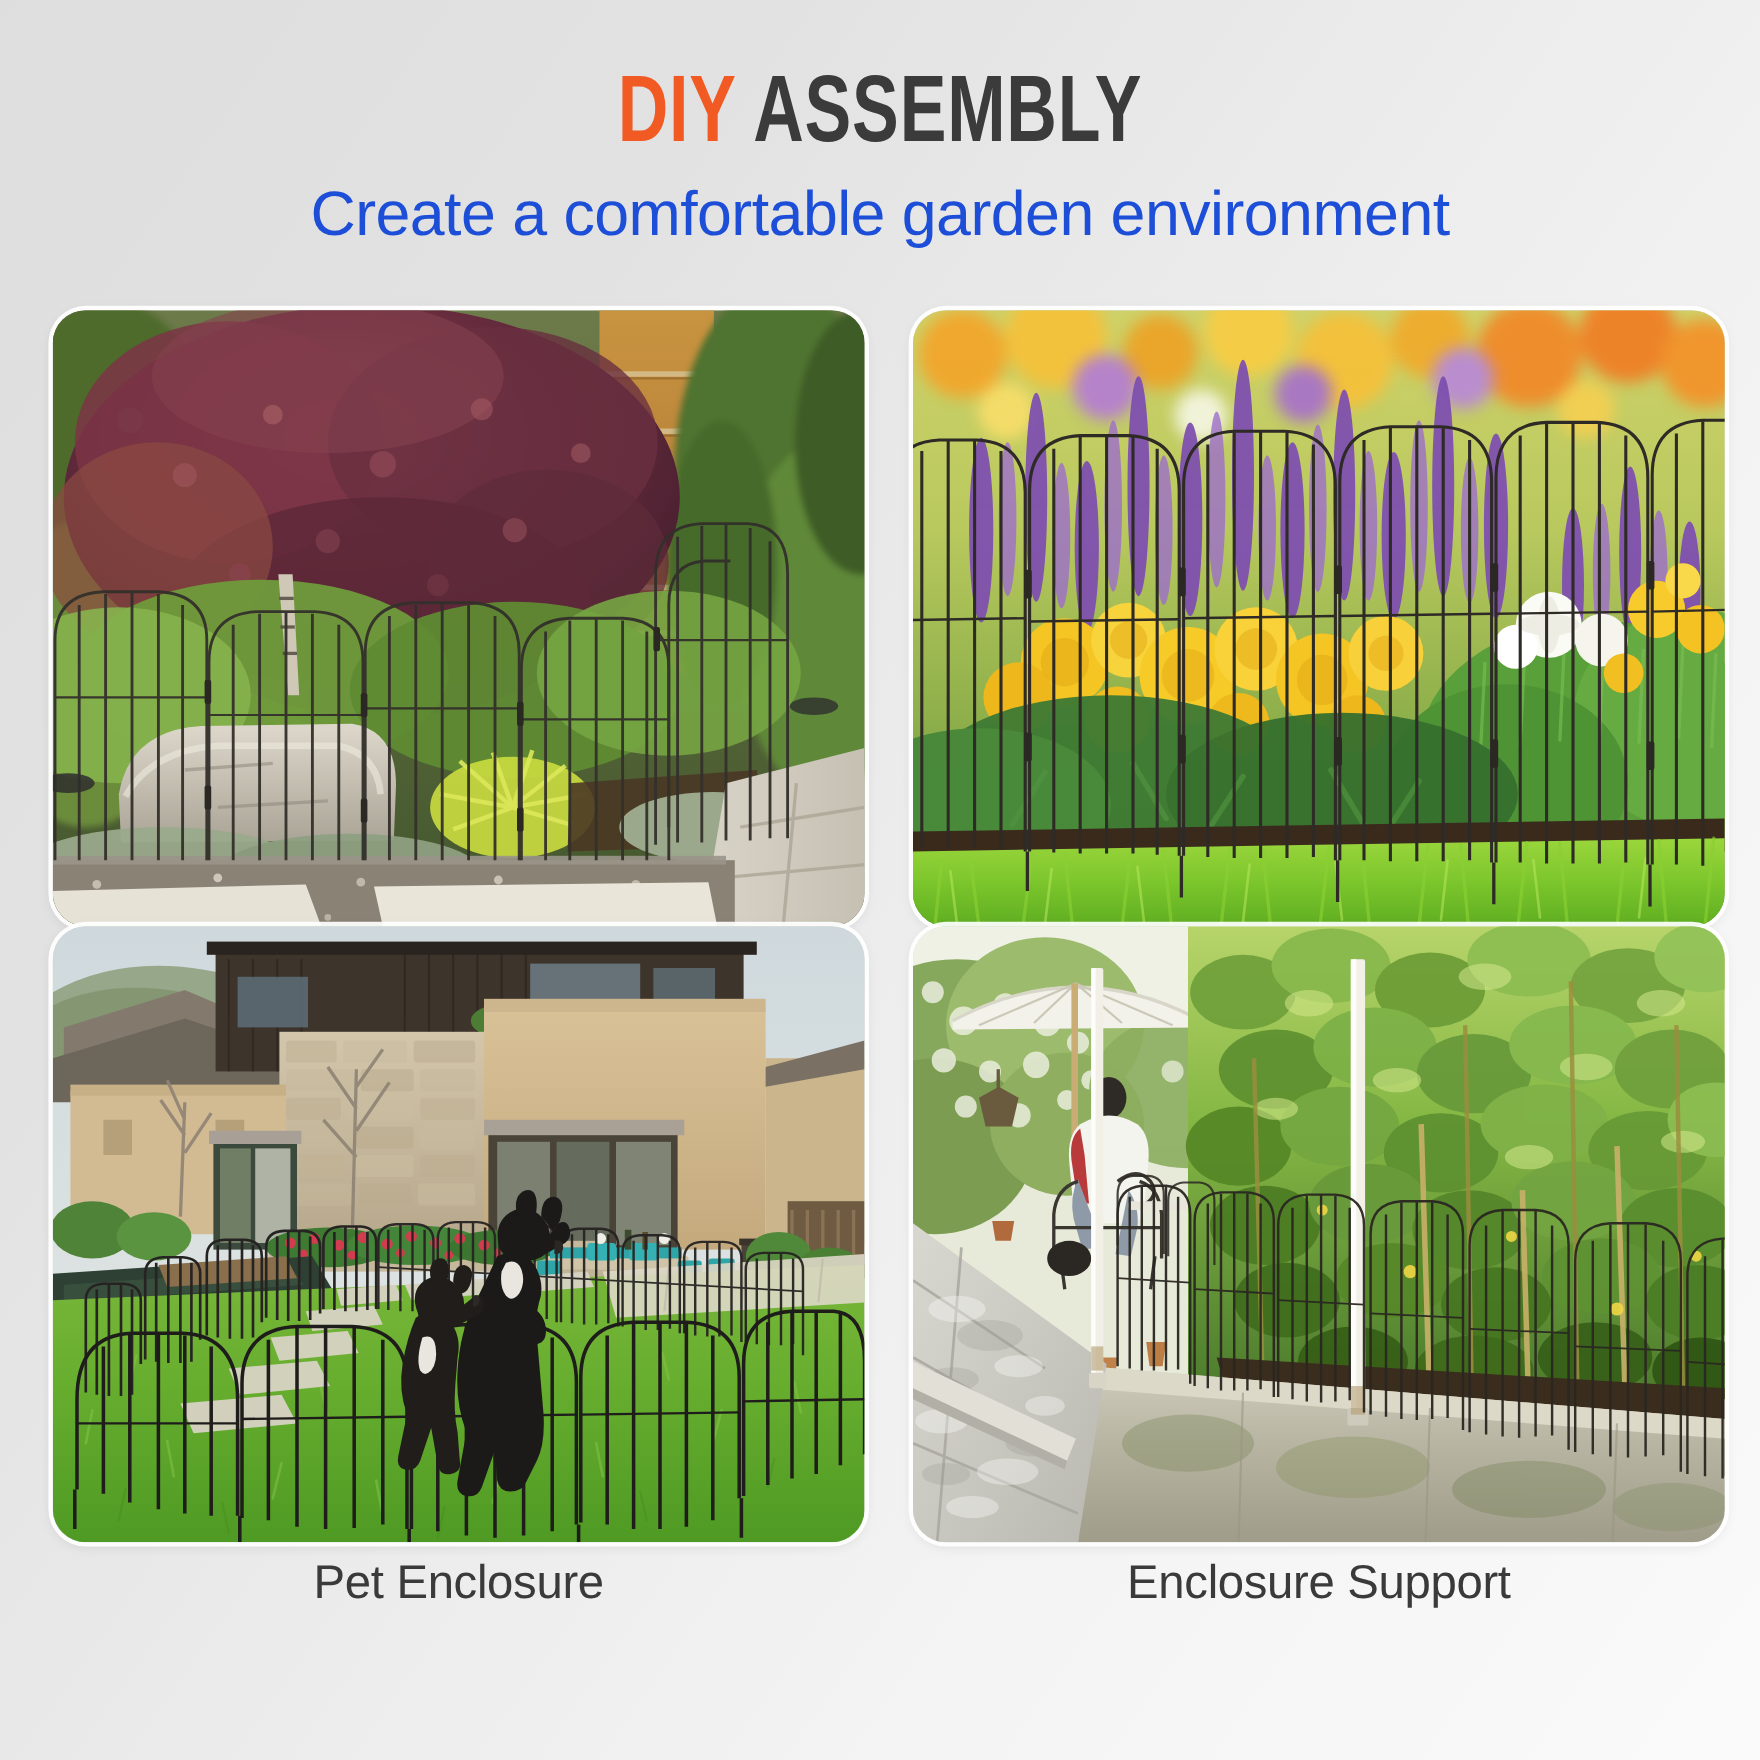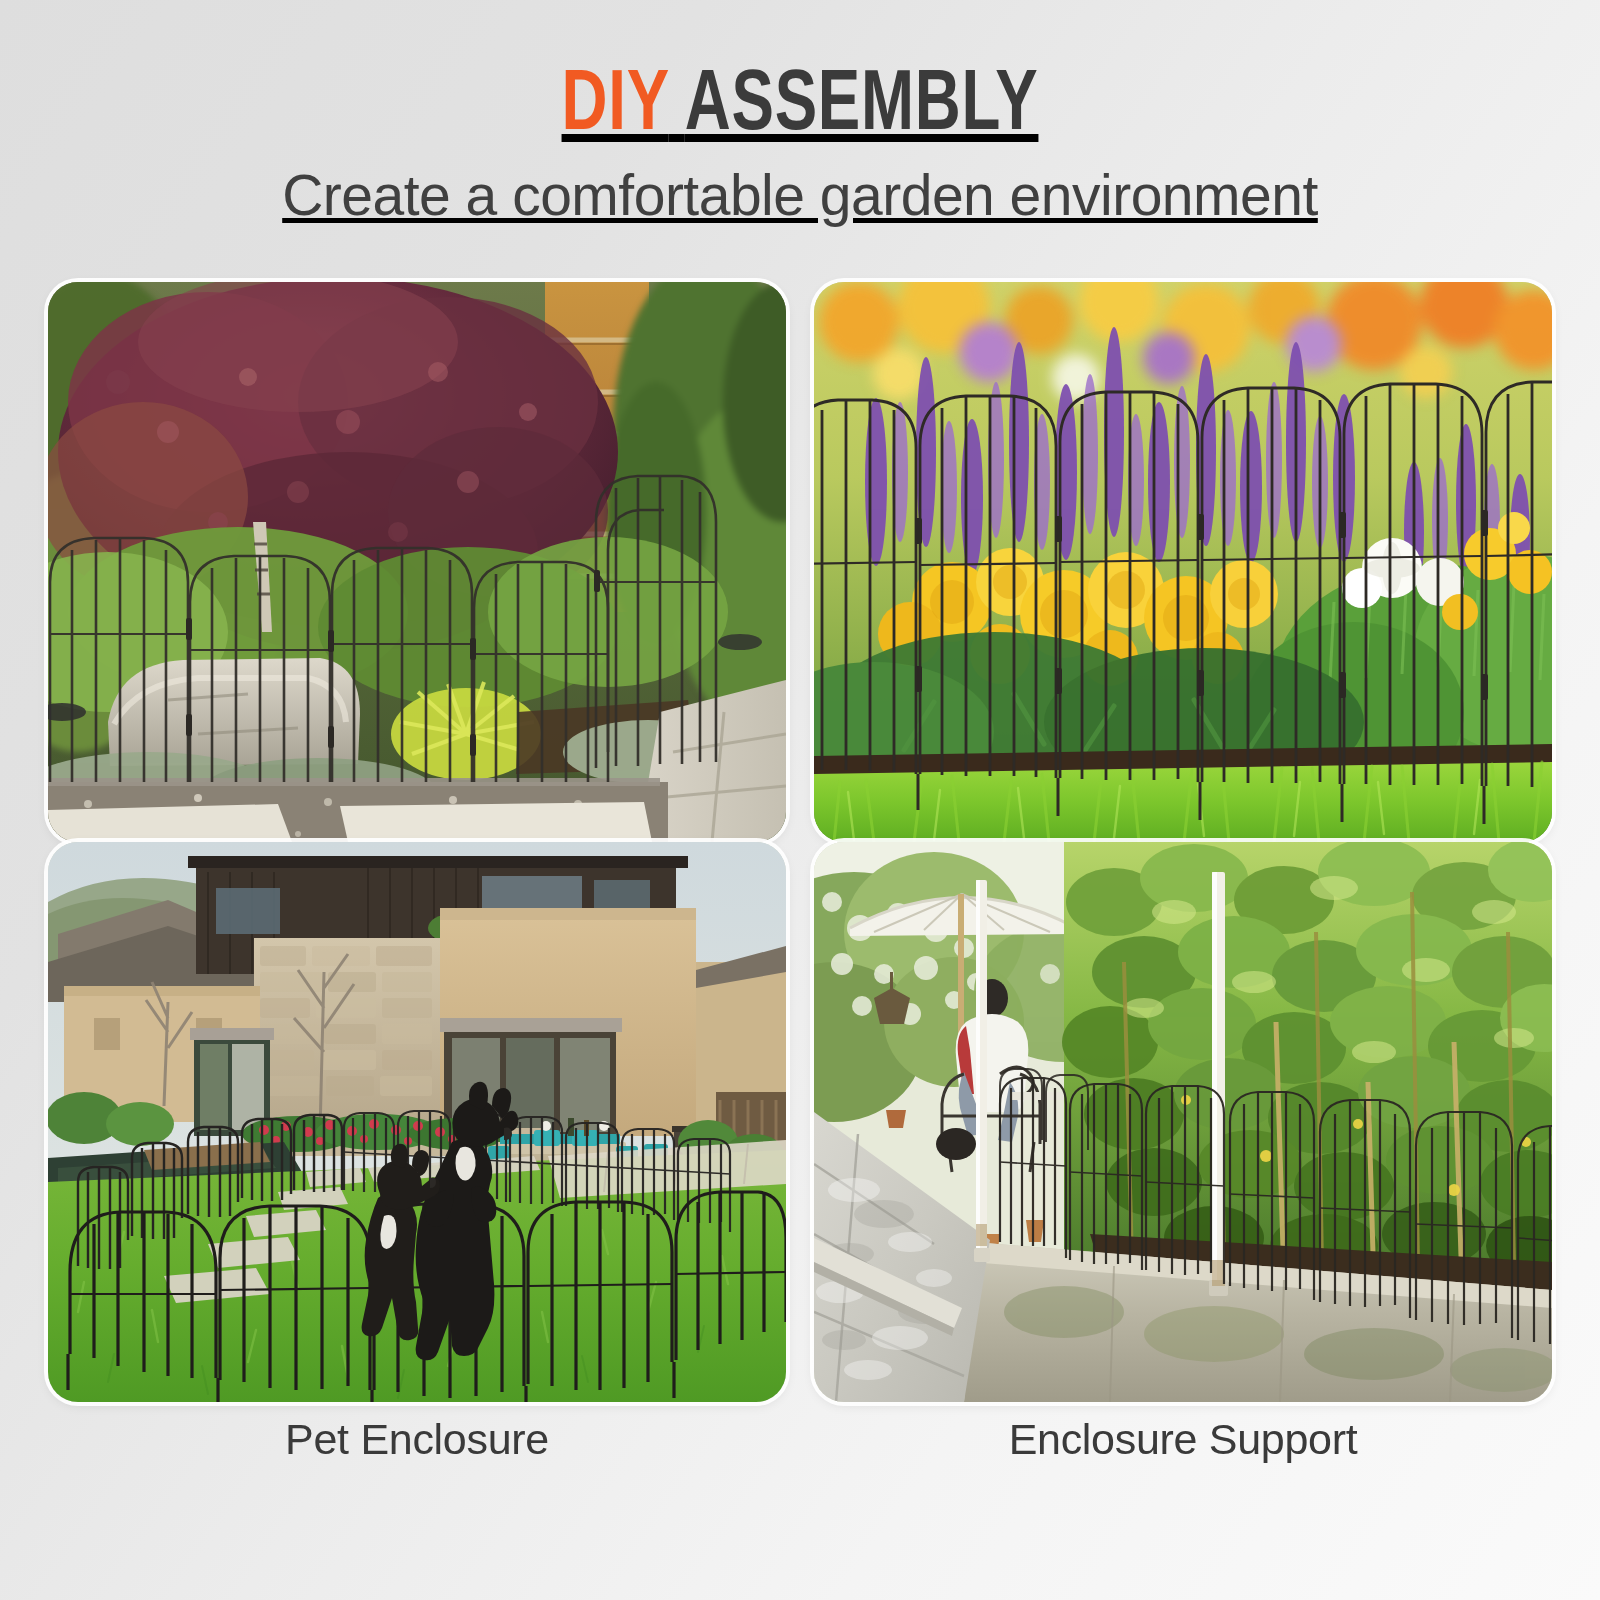--- a/index.html
+++ b/index.html
@@ -6,41 +6,41 @@
   *{box-sizing:border-box;margin:0;padding:0;}
   html,body{width:1600px;height:1600px;overflow:hidden;}
   body{
     font-family:"Liberation Sans", sans-serif;
     background:linear-gradient(125deg,#dedede 0%,#e2e2e2 26%,#ececec 50%,#f4f4f4 72%,#fafafa 100%);
     position:relative;
   }
   .page{width:1600px;height:1600px;position:relative;}
 
   
-  .header{width:100%;text-align:center;padding-top:56px;text-decoration:underline;}
+  .header{width:100%;text-align:center;padding-top:56px;}
   .title{
     font-family:"Liberation Sans", sans-serif;
     font-size:86px;line-height:1.0;font-weight:bold;
     letter-spacing:1px;color:#3b3b3b;
     transform:scaleX(.74);transform-origin:center;
     white-space:nowrap;
   }
   .title .diy{color:#f15a22;}
   .subtitle{
-    font-size:57px;color:#404040;font-weight:normal;
+    font-size:57px;color:#1d4ed8;font-weight:normal;
     margin-top:20px;letter-spacing:-.5px;white-space:nowrap;
   }
 
   
   .grid{
     position:absolute;left:48px;top:282px;
     width:1504px;height:1280px;
     display:grid;grid-template-columns:738px 738px;
     grid-template-rows:560px 85px 560px 75px;
-    column-gap:28px;
+    column-gap:44px;
   }
   .cell{position:relative;}
   .photo{
     width:100%;height:560px;border-radius:30px;overflow:hidden;
     position:relative;background:#cfd6c8;
     box-shadow:0 0 0 4px rgba(255,255,255,.92), 0 3px 12px rgba(0,0,0,.10);
   }
   .caption{
     display:flex;align-items:center;justify-content:center;
     font-size:43px;color:#3a3a3a;letter-spacing:-.3px;height:85px;

